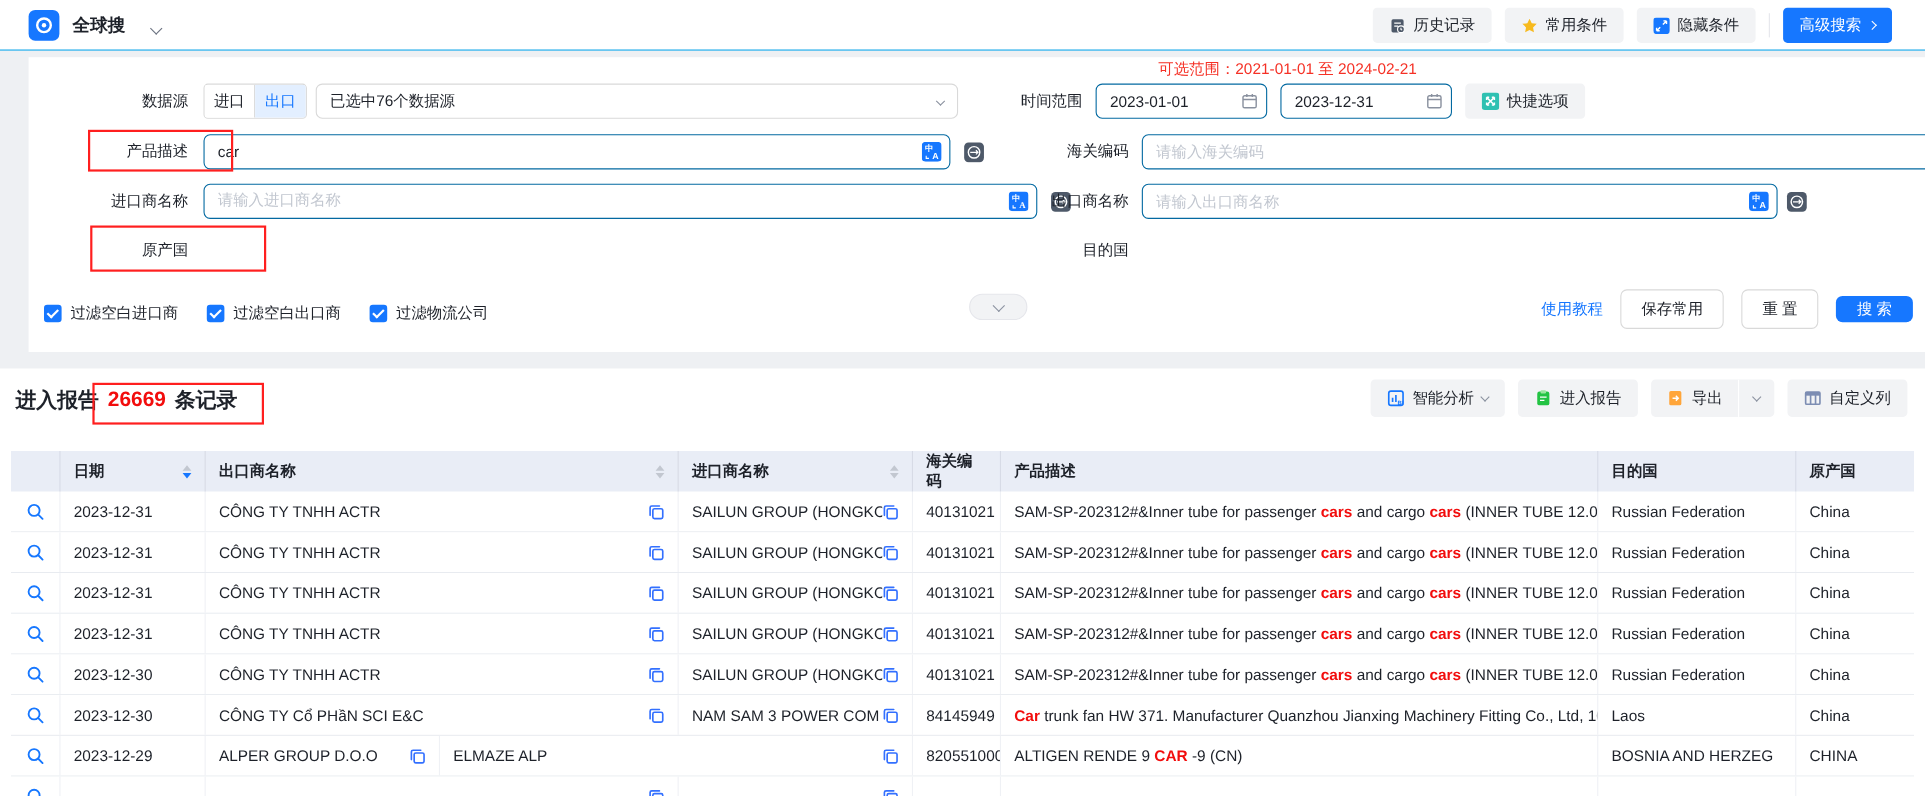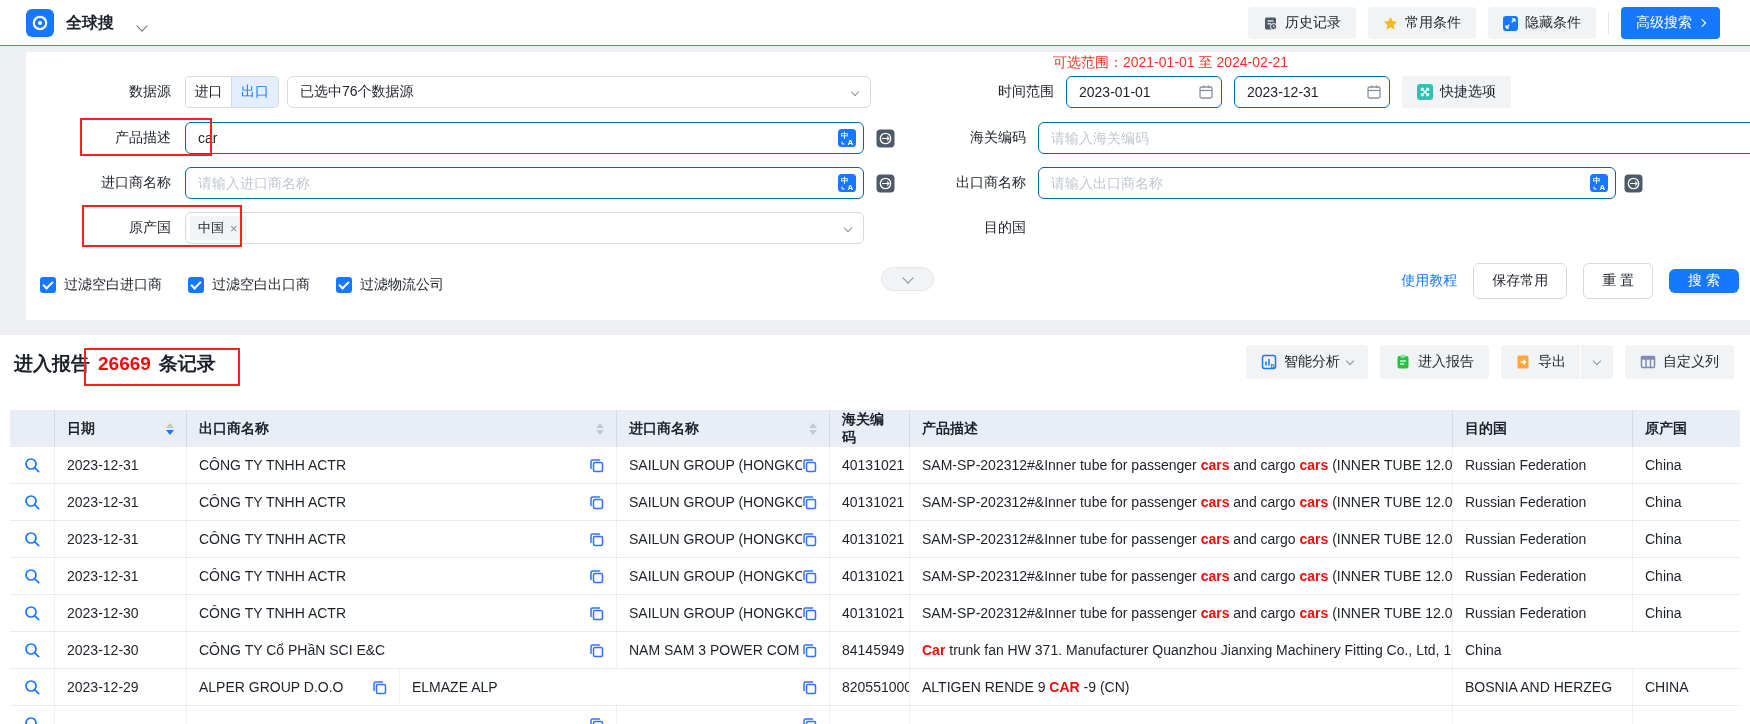--- a/index.html
+++ b/index.html
@@ -147,21 +147,21 @@
     <div class="seg-group">
       <span class="seg first">进口</span>
       <span class="seg active">出口</span>
     </div>
     <div class="selectbox" style="margin-left:8px; width:584px;">
       <span>已选中76个数据源</span>
       <span class="chev-pos chev small light"></span>
     </div>
   </div>
 
-  <div class="frow" style="left:898px; top:24px;">
+  <div class="frow" style="left:828px; top:24px;">
     <span class="flabel-r">时间范围</span>
     <span class="field-gap" style="width:12px;"></span>
     <div class="input-wrap" style="width:156px;">
       <input value="2023-01-01" style="">
       <span class="in-icon" style="top:8px;"><svg width="16" height="16" viewBox="0 0 16 16">
             <rect x="2" y="3" width="12" height="11" rx="1.5" fill="none" stroke="#8a919f" stroke-width="1.3"></rect>
             <line x1="2" y1="6.5" x2="14" y2="6.5" stroke="#8a919f" stroke-width="1.3"></line>
             <line x1="5.5" y1="1.5" x2="5.5" y2="4.2" stroke="#8a919f" stroke-width="1.3"></line>
             <line x1="10.5" y1="1.5" x2="10.5" y2="4.2" stroke="#8a919f" stroke-width="1.3"></line>
           </svg></span>
@@ -208,21 +208,21 @@
     <span class="flabel-r">海关编码</span>
     <span class="field-gap" style="width:12px;"></span>
     <div class="input-wrap" style="width:725px;">
       <input placeholder="请输入海关编码" style="">
     </div>
   </div>
 
   <div class="frow" style="left:0; top:115px;">
     <span class="flabel">进口商名称</span>
     <span class="field-gap"></span>
-    <div class="input-wrap" style="width:679px;">
+    <div class="input-wrap" style="width:758px;font-family:Liberation Serif, serif;">
       <input placeholder="请输入进口商名称" style="">
       <span class="in-icon"><svg width="18" height="18" viewBox="0 0 18 18">
             <rect width="18" height="18" rx="3.5" fill="#1677ff"></rect>
             <text x="3" y="8.5" font-size="7.5" fill="#fff" font-weight="bold">中</text>
             <text x="9.5" y="15.5" font-size="8" fill="#fff" font-weight="bold">A</text>
             <path d="M4 12.5v2.5h2.5" stroke="#fff" stroke-width="1" fill="none"></path>
           </svg></span>
     </div>
     <span class="swap-wrap"><svg width="19" height="19" viewBox="0 0 19 19">
           <rect x="0.5" y="0.5" width="18" height="18" rx="4" fill="#4e5969"></rect>
@@ -246,27 +246,20 @@
     <span class="swap-wrap" style="margin-left:8px;"><svg width="19" height="19" viewBox="0 0 19 19">
           <rect x="0.5" y="0.5" width="18" height="18" rx="4" fill="#4e5969"></rect>
           <circle cx="9.5" cy="9.5" r="5.2" fill="none" stroke="#fff" stroke-width="1.3"></circle>
           <path d="M6 9.5h7M11.2 7.6l1.9 1.9-1.9 1.9" stroke="#fff" stroke-width="1.1" fill="none"></path>
         </svg></span>
   </div>
 
   <div class="frow" style="left:0; top:160px;">
     <span class="flabel">原产国</span>
     <span class="field-gap"></span>
-    <div class="selectbox" style="width:679px; padding-left:4px;">
-      <span class="tag">
-        <span>中国</span>
-        <span class="x">×</span>
-      </span>
-      <span class="chev-pos chev small light"></span>
-    </div>
   </div>
 
   <div class="frow" style="left:870px; top:160px;">
     <span class="flabel-r">目的国</span>
     <span class="field-gap" style="width:12px;"></span>
   </div>
 
   <div class="checks">
     <span class="check-item">
       <span class="checkbox"></span>
@@ -533,20 +526,21 @@
     </div>
     <div class="td c3">
       <span class="cellname">NAM SAM 3 POWER COM</span>
       <span class="icon-btn"><svg width="15" height="15" viewBox="0 0 15 15">
                 <rect x="4.5" y="4.5" width="9" height="9" rx="1.5" fill="#fff" stroke="#3370ff" stroke-width="1.5"></rect>
                 <path d="M10.5 2H3.5A1.5 1.5 0 0 0 2 3.5v7" fill="none" stroke="#3370ff" stroke-width="1.5" stroke-linecap="round"></path>
               </svg></span>
     </div>
     <div class="td c4">84145949</div>
     <div class="td c5"><span class="hl">Car</span><span> trunk fan HW 371. Manufacturer Quanzhou Jianxing Machinery Fitting Co., Ltd, 10</span></div>
+    <div class="td c6">Laos</div>
     <div class="td c7">China</div>
   </div>
         <div class="trow">
     <div class="td c0">
       <span class="icon-btn"><svg width="17" height="17" viewBox="0 0 17 17">
                 <circle cx="7" cy="7" r="5" fill="none" stroke="#1677ff" stroke-width="1.7"></circle>
                 <line x1="10.8" y1="10.8" x2="14.7" y2="14.7" stroke="#1677ff" stroke-width="1.7" stroke-linecap="round"></line>
               </svg></span>
     </div>
     <div class="td c1">2023-12-29</div>

